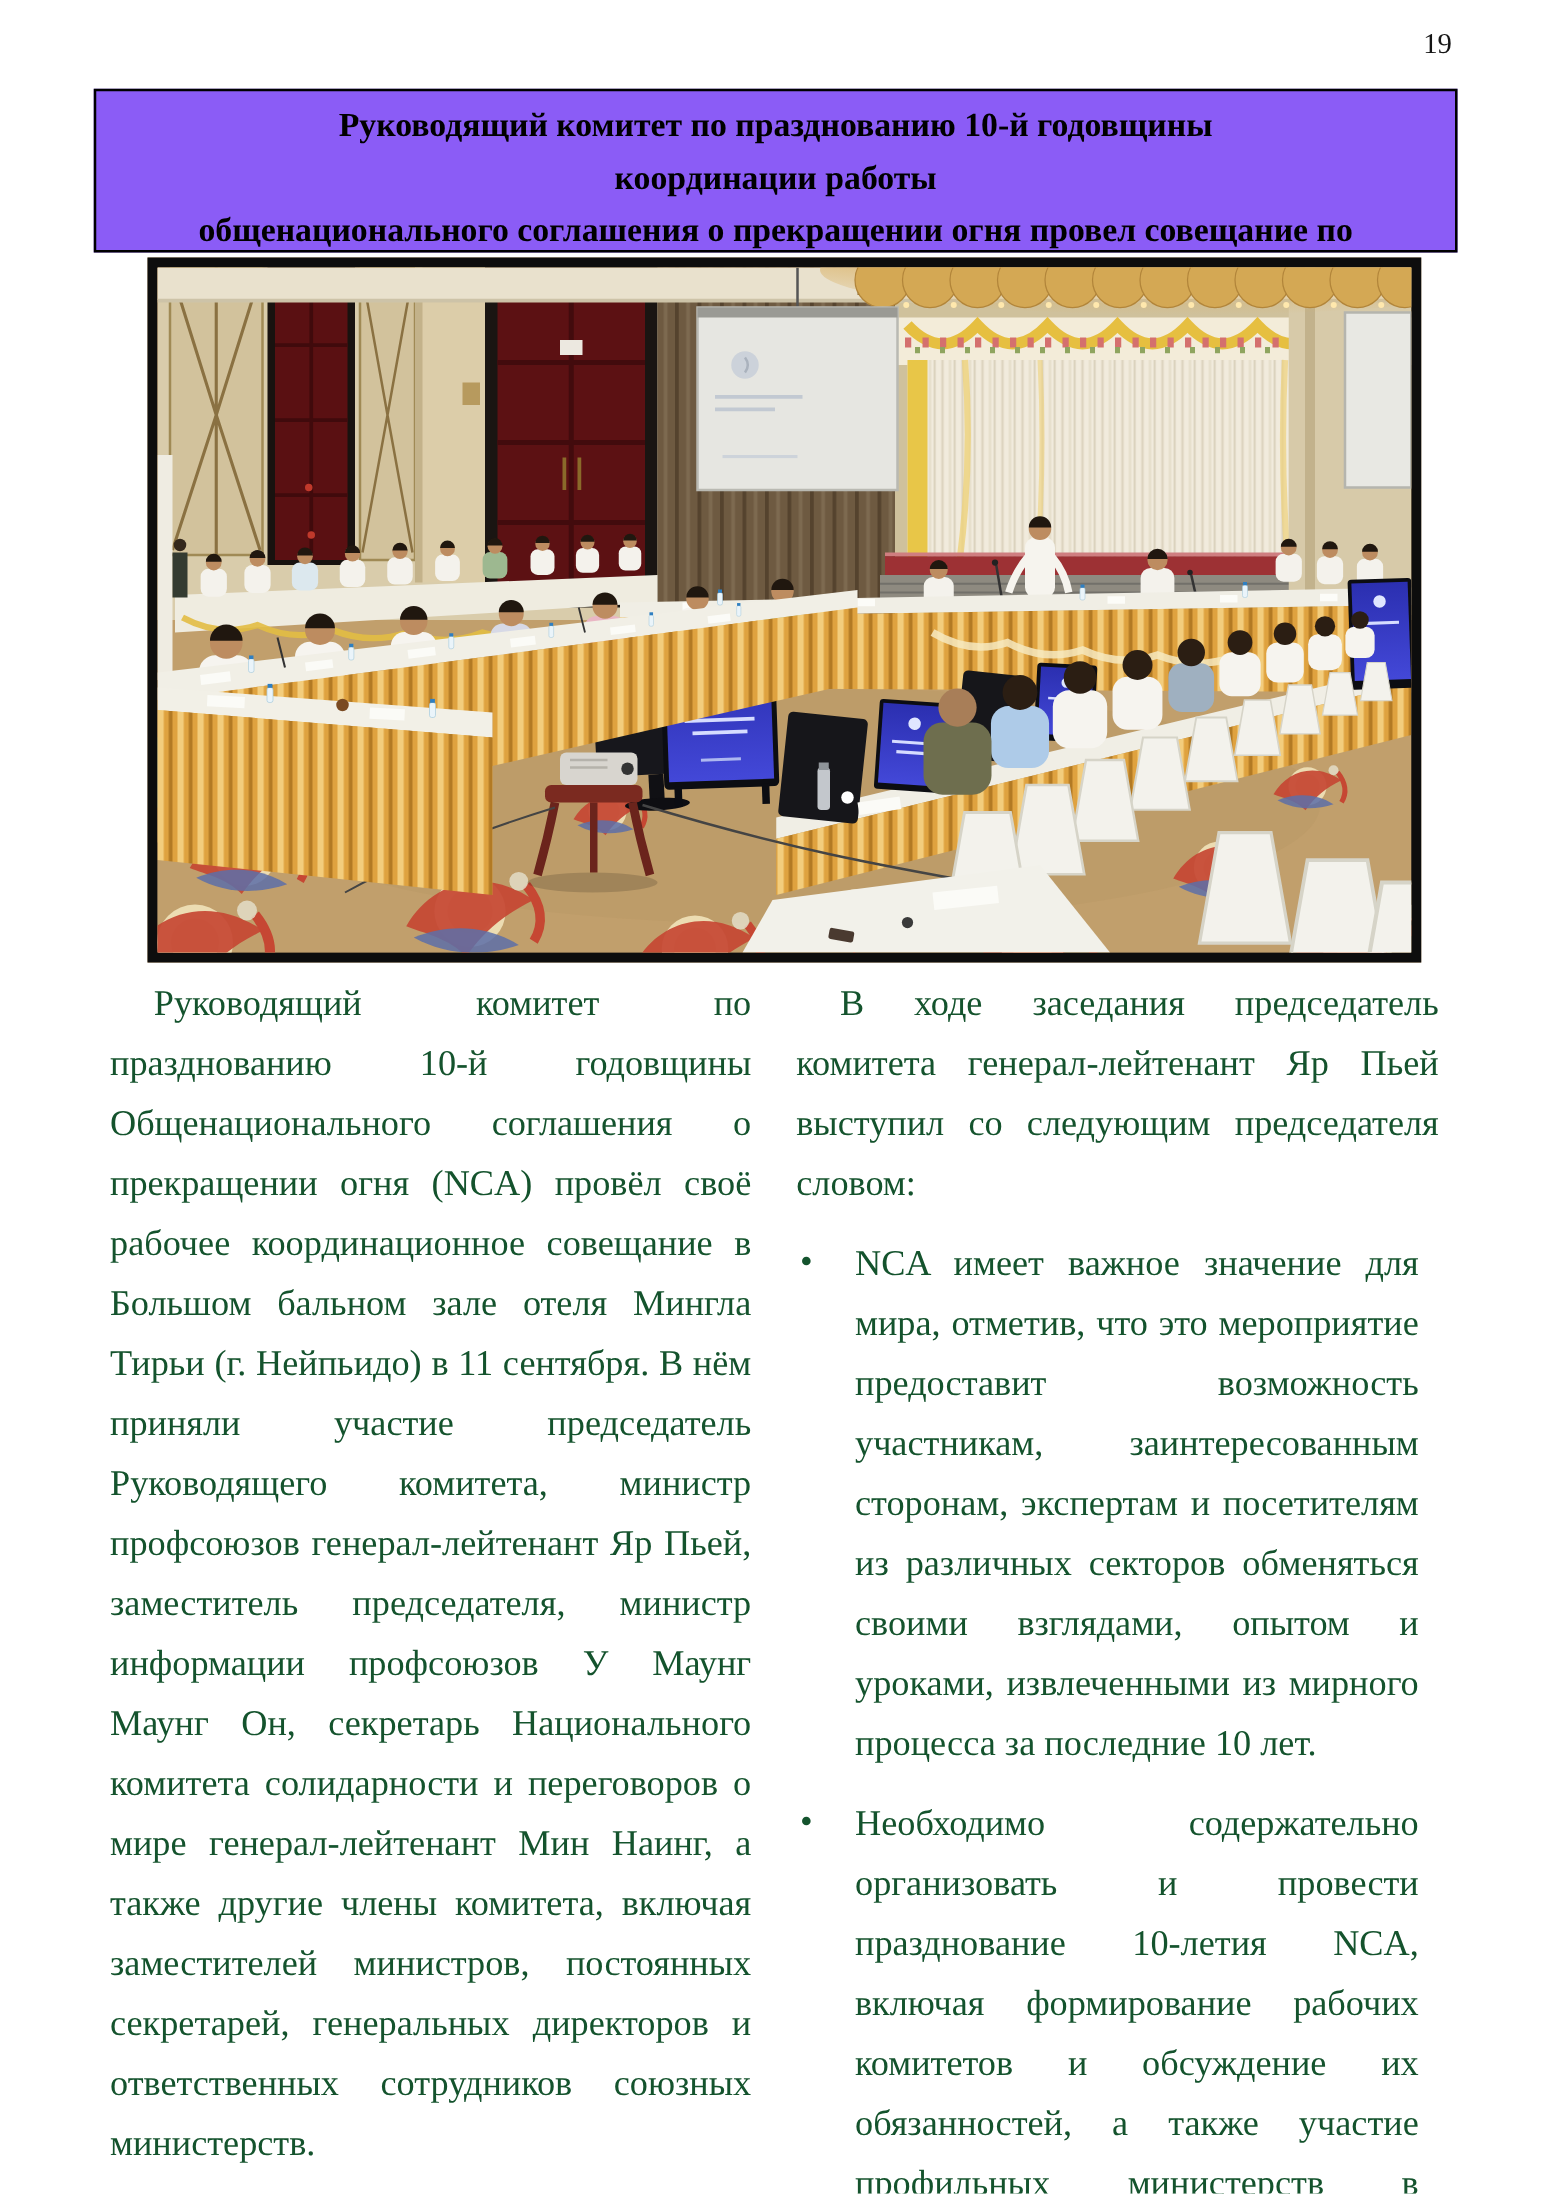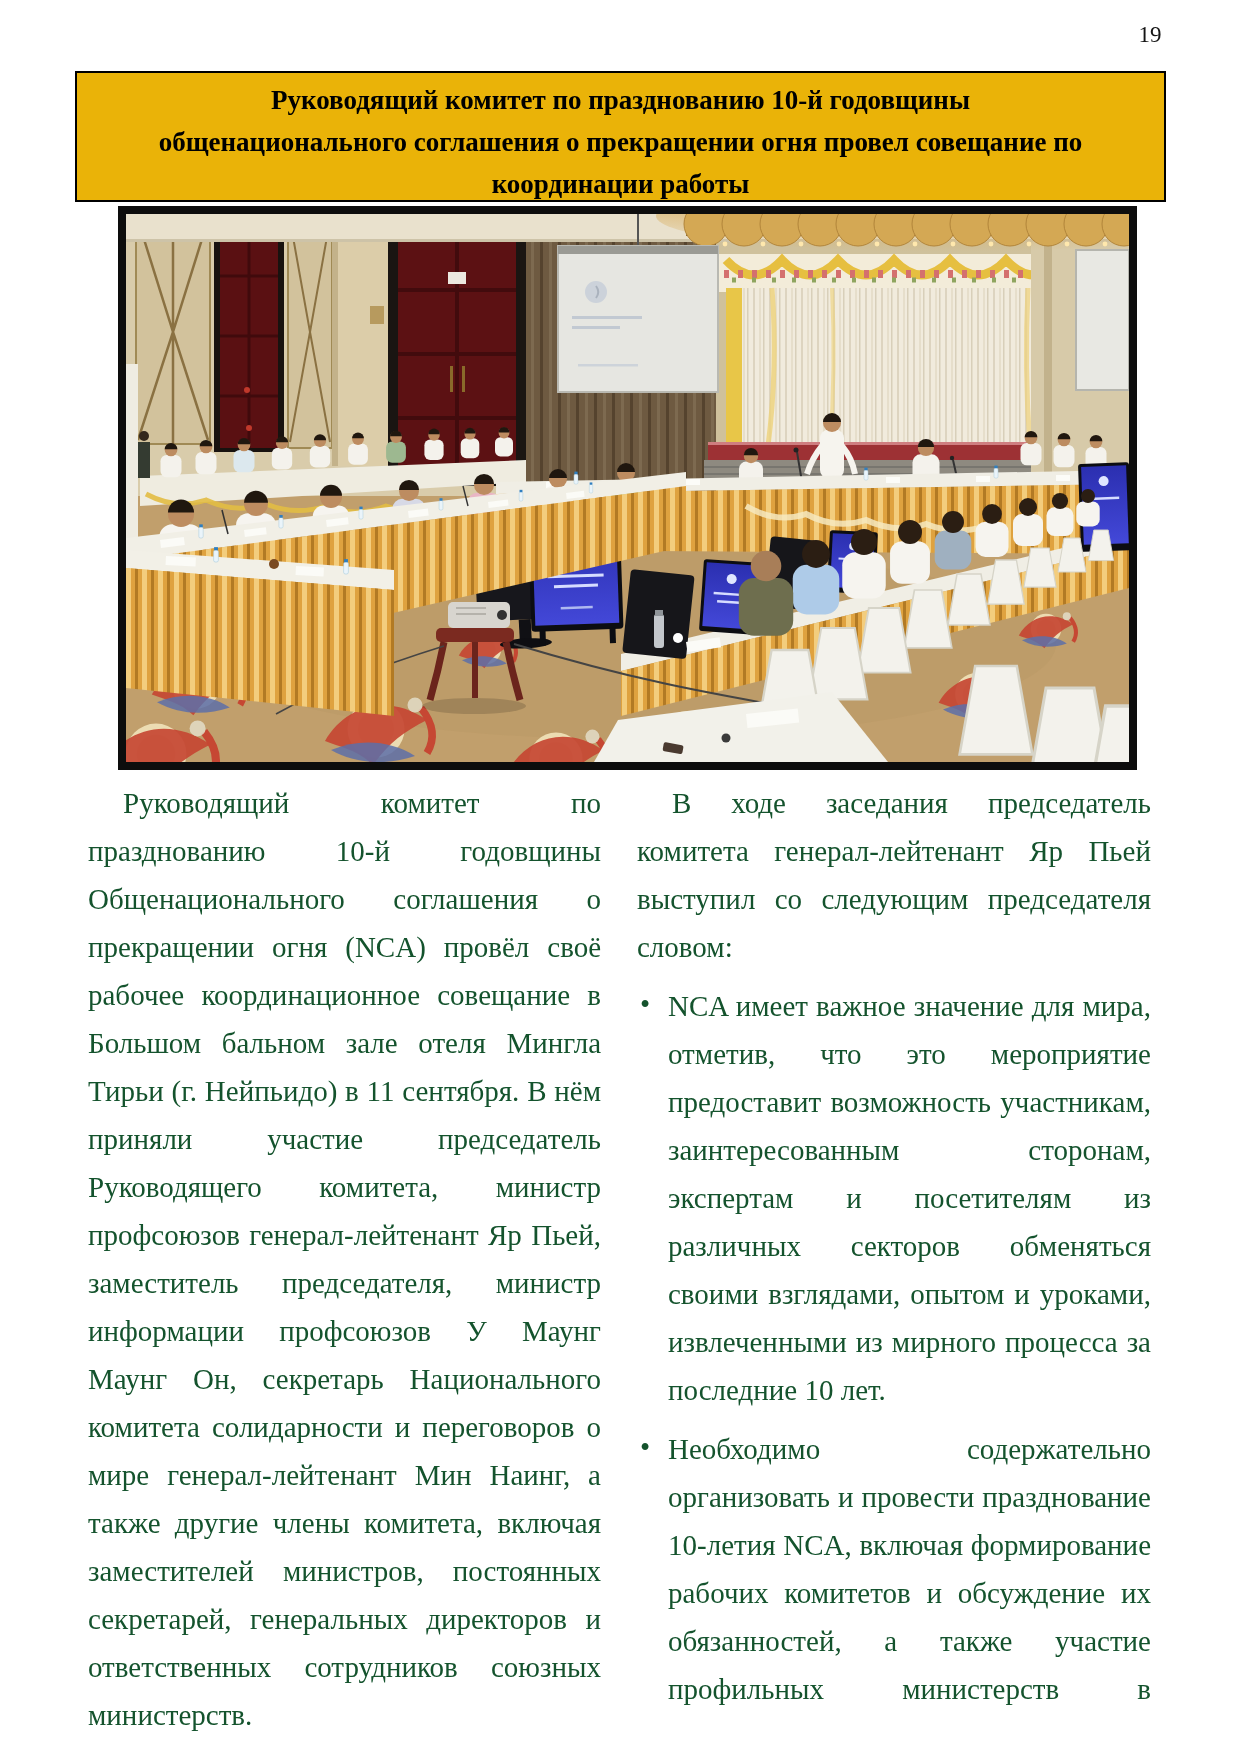--- a/index.html
+++ b/index.html
@@ -1,46 +1,46 @@
 <!DOCTYPE html>
 <html><head>
 <meta charset="utf-8">
 <style>
   html,body{margin:0;padding:0;background:#ffffff;}
   .sheet{position:relative;width:1241px;height:1755px;background:#ffffff;overflow:hidden;
          font-family:"Liberation Serif", serif;color:#000;}
   .page-number{position:absolute;top:22px;left:1118px;width:64px;text-align:center;
                font-weight:normal;font-size:23px;color:#151515;}
   .title-box{position:absolute;left:75px;top:71px;width:1091px;height:131px;box-sizing:border-box;
-             background:#eab308;border:2px solid #000;text-align:center;font-weight:bold;
+             background:#8b5cf6;border:2px solid #000;text-align:center;font-weight:bold;
              font-size:27px;line-height:42px;padding-top:6px;}
   .photo-frame{position:absolute;left:118px;top:206px;width:1019px;height:564px;box-sizing:border-box;
                border:8px solid #0d0d0d;margin:0;background:#c19f6c;}
   .photo-frame svg{display:block;width:100%;height:100%;}
   .col{position:absolute;top:779px;font-size:29px;line-height:48px;color:#14532d;}
   .col-left{left:88px;width:513px;}
   .col-right{left:637px;width:514px;}
   .para{margin:0;text-align:justify;text-justify:inter-word;}
   .indent{text-indent:35px;}
   .bullet-item{position:relative;margin-top:11px;padding-left:31px;}
   .bullet-marker{position:absolute;left:3px;top:-2px;font-size:29px;}
-  .bullet-text{margin:0;text-align:justify;text-justify:inter-word;}
+  .bullet-text{margin:16px;text-align:justify;text-justify:inter-word;}
   .justify-last{text-align-last:justify;}
 </style>
 </head>
 <body>
 
 <div class="sheet">
 
   <div class="page-number">19</div>
 
   <div class="title-box">
     <div>Руководящий комитет по празднованию 10-й годовщины</div>
+    <div>координации работы</div>
     <div>общенационального соглашения о прекращении огня провел совещание по</div>
-    <div>координации работы</div>
   </div>
 
   <figure class="photo-frame">
     <svg viewBox="0 0 1003 548" preserveAspectRatio="none">
       <defs>
         <pattern id="pleat" width="16" height="12" patternUnits="userSpaceOnUse">
           <rect width="16" height="12" fill="#dfa23f"></rect>
           <rect width="5" height="12" fill="#f3cd7d"></rect>
           <rect x="9" width="3" height="12" fill="#b27a24"></rect>
         </pattern>

